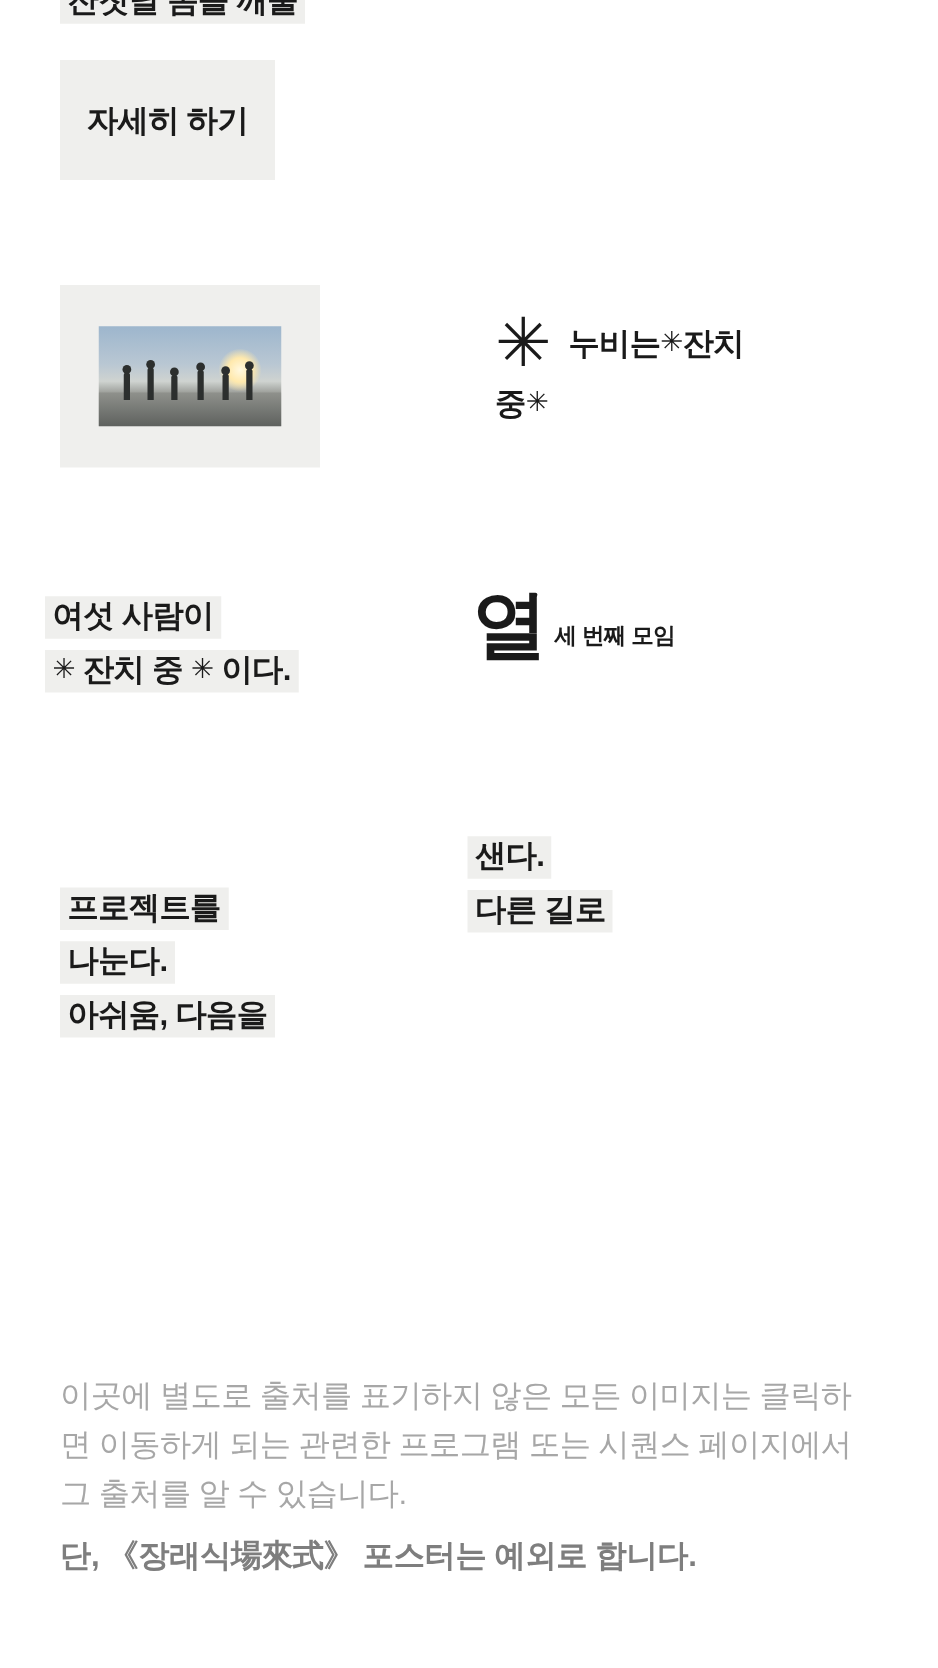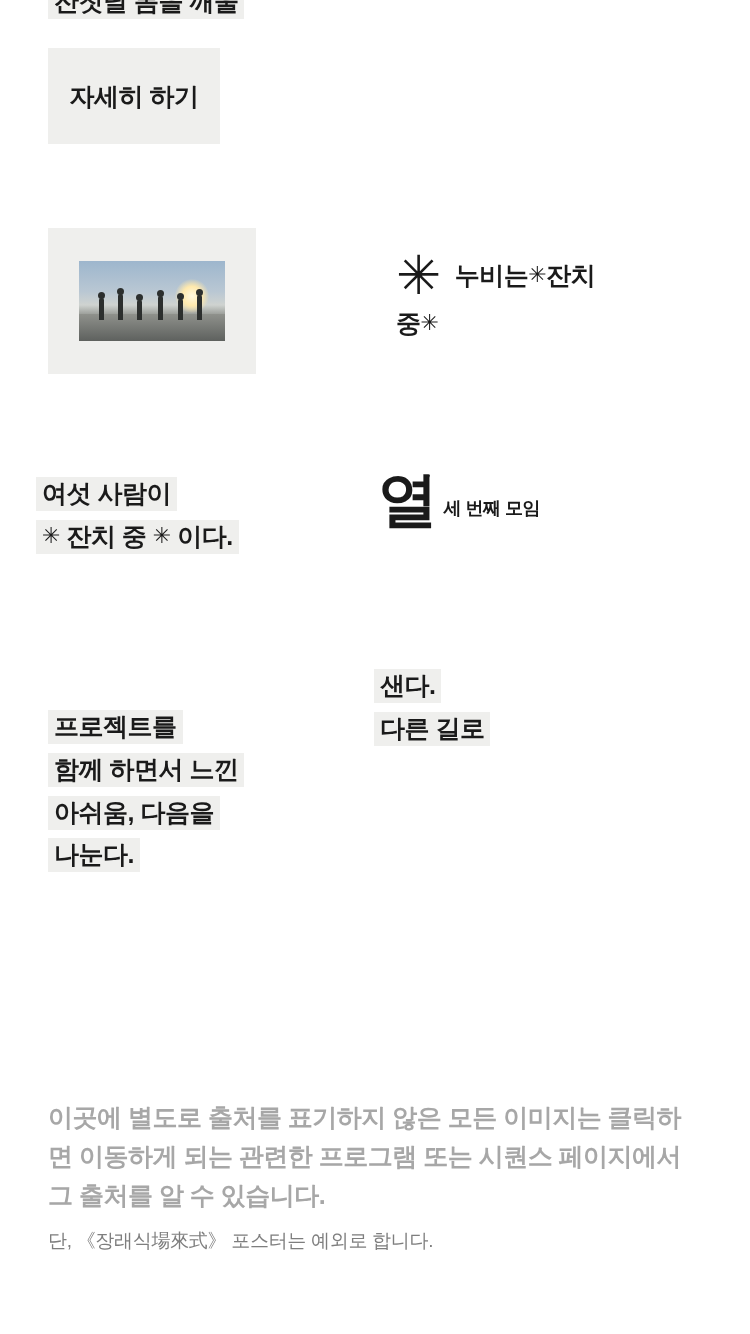--- a/index.html
+++ b/index.html
@@ -203,29 +203,29 @@
 
   
   .footer {
     position: absolute;
     left: 48px;
     top: 1098px;
     width: 640px;
   }
   .footer .note {
     font-size: 25px;
-    font-weight: 700;
+    font-weight: 400;
     color: #a7a7a7;
     line-height: 1.55;
     letter-spacing: -0.5px;
     margin: 0 0 14px 0;
   }
   .footer .subnote {
-    font-size: 19px;
-    font-weight: 400;
+    font-size: 25px;
+    font-weight: 700;
     color: #7e7e7e;
     letter-spacing: -0.3px;
     margin: 0;
   }
 </style>
 </head>
 <body>
 
 <div class="page">
 
@@ -264,23 +264,22 @@
       <span class="hl"><span class="sm-ast">✳</span> <span>잔치 중</span> <span class="sm-ast">✳</span> <span>이다.</span></span>
     </div>
   </div>
 
   <div class="meet-block">
     <span class="num">열</span><span class="rest">세 번째 모임</span>
   </div>
 
   <div class="proj-block">
     <div class="row"><span class="hl">프로젝트를</span></div>
-    <div class="row"><span class="hl">함께 하면서 느낀</span></div>
+    <div class="row"><span class="hl">나눈다.</span></div>
     <div class="row"><span class="hl">아쉬움, 다음을</span></div>
-    <div class="row"><span class="hl">나눈다.</span></div>
   </div>
 
   <div class="other-block">
     <div class="row"><span class="hl">샌다.</span></div>
     <div class="row"><span class="hl">다른 길로</span></div>
   </div>
 
   <div class="footer">
     <p class="note">이곳에 별도로 출처를 표기하지 않은 모든 이미지는 클릭하면 이동하게 되는 관련한 프로그램 또는 시퀀스 페이지에서 그 출처를 알 수 있습니다.</p>
     <p class="subnote">단, 《장래식場來式》 포스터는 예외로 합니다.</p>

